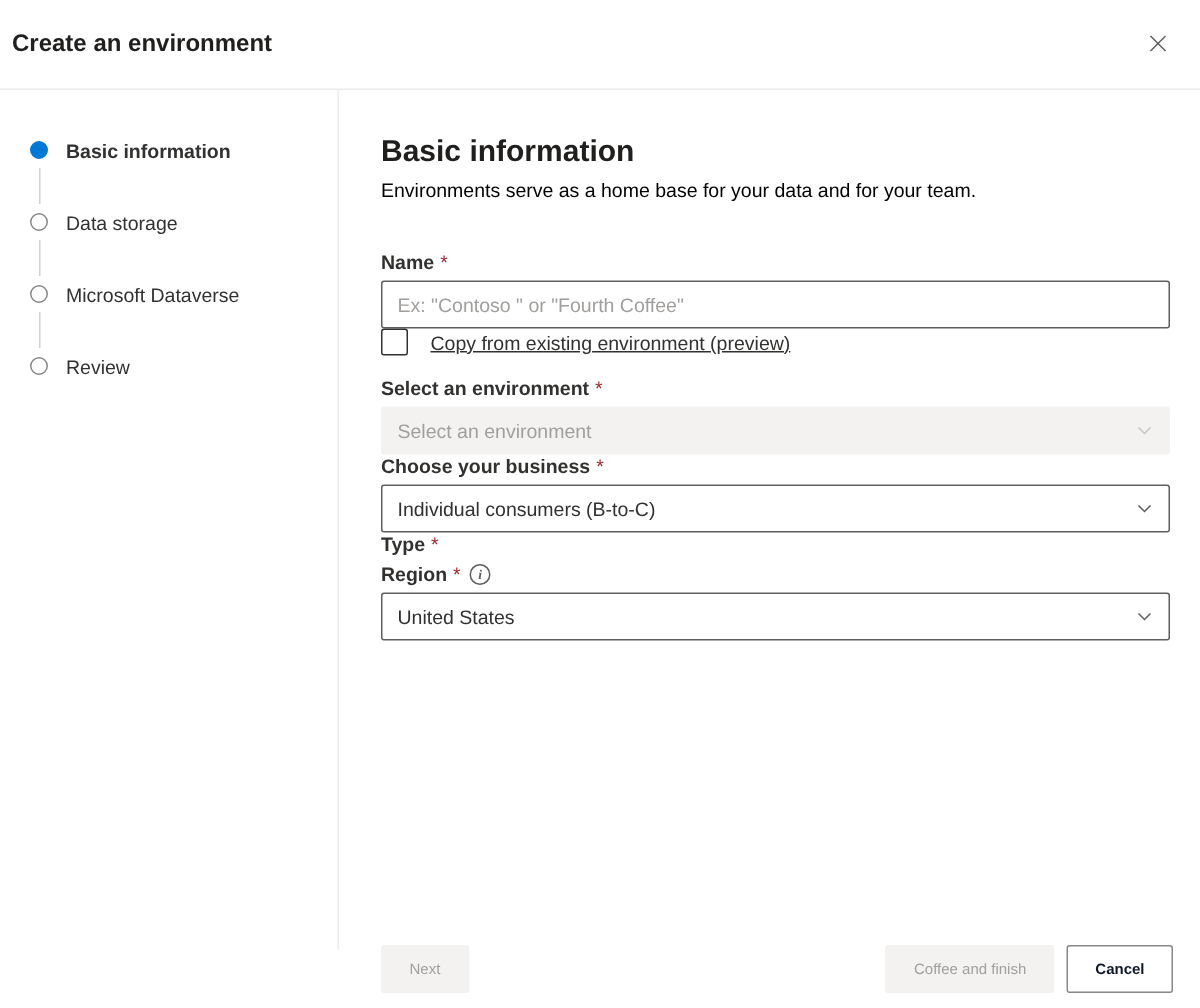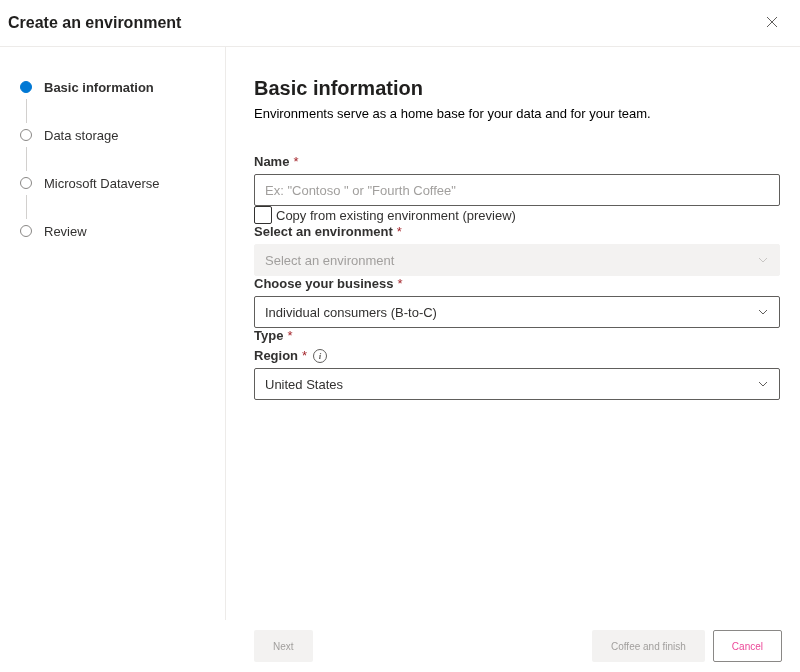--- a/index.html
+++ b/index.html
@@ -7,21 +7,21 @@
     font-family: "Segoe UI", -apple-system, BlinkMacSystemFont, sans-serif;
     font-size: 14px;
     color: #323130;
     background: #fff;
     width: 800px;
     height: 672px;
     overflow: hidden;
     position: relative;
   }
   .header {
-    height: 47px;
+    height: 60px;
     border-bottom: 1px solid #edebe9;
     display: flex;
     align-items: center;
     justify-content: space-between;
     padding: 0 14px 0 8px;
   }
   .header-title {
     font-size: 16px;
     font-weight: 600;
     color: #201f1e;
@@ -134,21 +134,23 @@
   }
   .select-box { cursor: pointer; }
   .chevron {
     width: 12px; height: 12px;
     display: flex; align-items: center; justify-content: center;
   }
   .chevron svg { width: 12px; height: 12px; }
   .checkbox-row {
     display: flex;
     align-items: center;
-    gap: 4px;
+    gap: 15px;
+    margin-bottom: 14px;
+    text-decoration: underline;
   }
   .checkbox {
     width: 18px;
     height: 18px;
     border: 1px solid #323130;
     border-radius: 2px;
     cursor: pointer;
     flex-shrink: 0;
   }
   .checkbox-label {
@@ -193,21 +195,22 @@
     border: 1px solid transparent;
   }
   .btn-disabled {
     background: #f3f2f1;
     color: #a19f9d;
     cursor: default;
   }
   .btn-secondary {
     background: #fff;
     border-color: #8a8886;
-    color: #ec4899;
+    color: #0f172a;
+    font-weight: bold;
   }
 </style>
 </head>
 <body>
 
 <div class="header">
   <div class="header-title">Create an environment</div>
   <div class="close-btn">
     <span>
       <svg viewBox="0 0 12 12" width="12" height="12">

